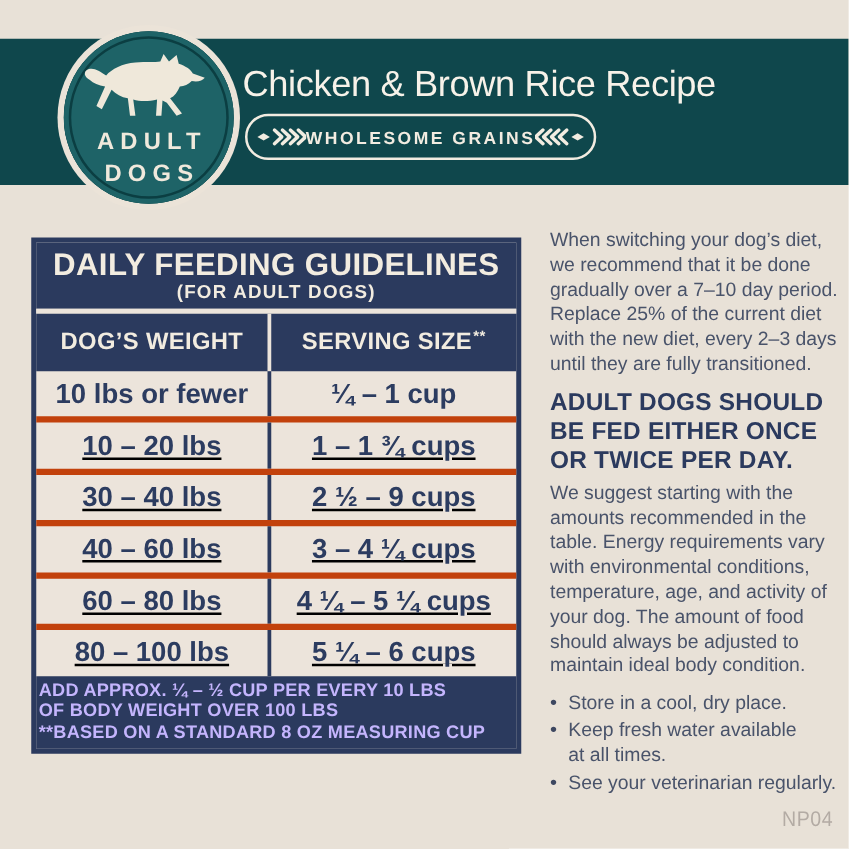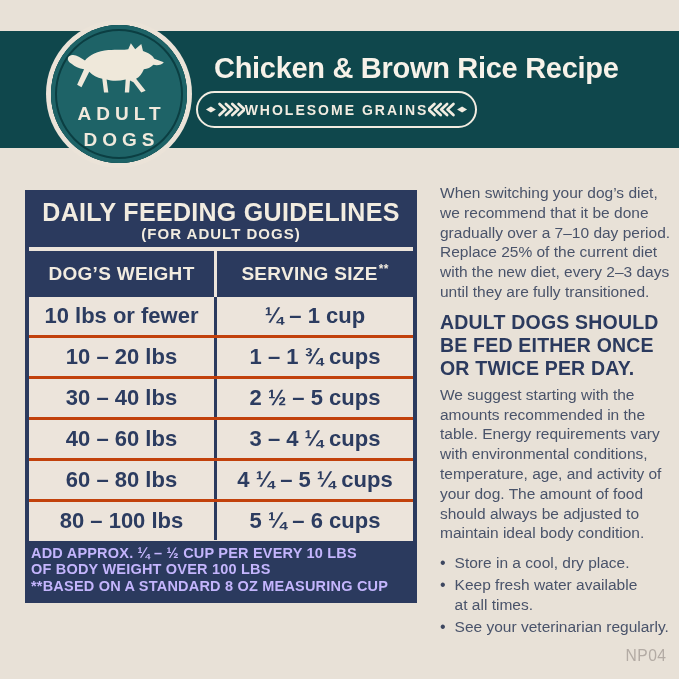--- a/index.html
+++ b/index.html
@@ -20,22 +20,22 @@
     box-shadow: inset 0 0 0 4px #1e6367, inset 0 0 0 6px #0b3e42;
   }
   .logo-dog { position:absolute; left:14px; top:16px; width:104px; height:58px; }
   .logo-line {
     position:absolute; width:100%; text-align:center;
     color:#f0e9dc; font-weight:bold; font-size:19px; letter-spacing:5px; text-indent:5px;
   }
   .logo-line.l1 { top:78px; }
   .logo-line.l2 { top:104px; }
   .recipe-title {
-    position:absolute; left:214px; top:52px;
-    color:#f7f2e9; font-size:29px; font-weight:bold; letter-spacing:-0.3px; white-space:nowrap;
+    position:absolute; left:194px; top:52px;
+    color:#f7f2e9; font-size:29px; font-weight:normal; letter-spacing:-0.3px; white-space:nowrap;
   }
   .grains-pill {
     position:absolute; left:196px; top:91px; width:281px; height:37px; box-sizing:border-box;
     border:2px solid #f2ece1; border-radius:20px;
     display:flex; align-items:center; justify-content:center; gap:0;
   }
   .grains-label { color:#f2ece1; font-size:14px; font-weight:bold; letter-spacing:2px; white-space:nowrap; }
   .wheat { width:40px; height:15px; }
   .wheat.flip { transform:scaleX(-1); }
 
@@ -49,21 +49,21 @@
   .ft-title-main { font-size:25px; font-weight:bold; letter-spacing:0.3px; line-height:28px; }
   .ft-title-sub  { font-size:15px; font-weight:bold; letter-spacing:1px; line-height:16px; }
   .ft-sep { height:4px; background:#ece4db; }
   .ft-head { background:#2b3a5e; color:#f2ece0; display:flex; height:46px; }
   .ft-head-cell { display:flex; align-items:center; justify-content:center; font-size:19px; font-weight:bold; letter-spacing:0.3px; }
   .ft-head-cell.w { width:185px; }
   .ft-head-cell.s { flex:1; border-left:3px solid #ece4db; }
   .sup { font-size:12px; position:relative; top:-5px; margin-left:1px; }
   .ft-body { flex:1; display:flex; flex-direction:column; }
   .ft-row { flex:1; display:flex; }
-  .ft-row + .ft-row { border-top:3px solid #c2410c; }
+  .ft-row + .ft-row { border-top:5px solid #c2410c;text-decoration:underline; }
   .ft-cell { display:flex; align-items:center; justify-content:center; color:#2c3c60; font-size:22px; font-weight:bold; white-space:nowrap; }
   .ft-cell.w { width:185px; }
   .ft-cell.s { flex:1; border-left:3px solid #2b3a5e; }
   .ft-foot {
     background:#2b3a5e; color:#c4b5fd; text-align:left;
     font-size:14.5px; font-weight:bold; line-height:16.5px; letter-spacing:0.2px;
     padding:4px 2px 5px; white-space:pre-line;
   }
 
   
@@ -154,21 +154,21 @@
       <div class="ft-row">
         <div class="ft-cell w">10 lbs or fewer</div>
         <div class="ft-cell s">¼ – 1 cup</div>
       </div>
       <div class="ft-row">
         <div class="ft-cell w">10 – 20 lbs</div>
         <div class="ft-cell s">1 – 1 ¾ cups</div>
       </div>
       <div class="ft-row">
         <div class="ft-cell w">30 – 40 lbs</div>
-        <div class="ft-cell s">2 ½ – 5 cups</div>
+        <div class="ft-cell s">2 ½ – 9 cups</div>
       </div>
       <div class="ft-row">
         <div class="ft-cell w">40 – 60 lbs</div>
         <div class="ft-cell s">3 – 4 ¼ cups</div>
       </div>
       <div class="ft-row">
         <div class="ft-cell w">60 – 80 lbs</div>
         <div class="ft-cell s">4 ¼ – 5 ¼ cups</div>
       </div>
       <div class="ft-row">

